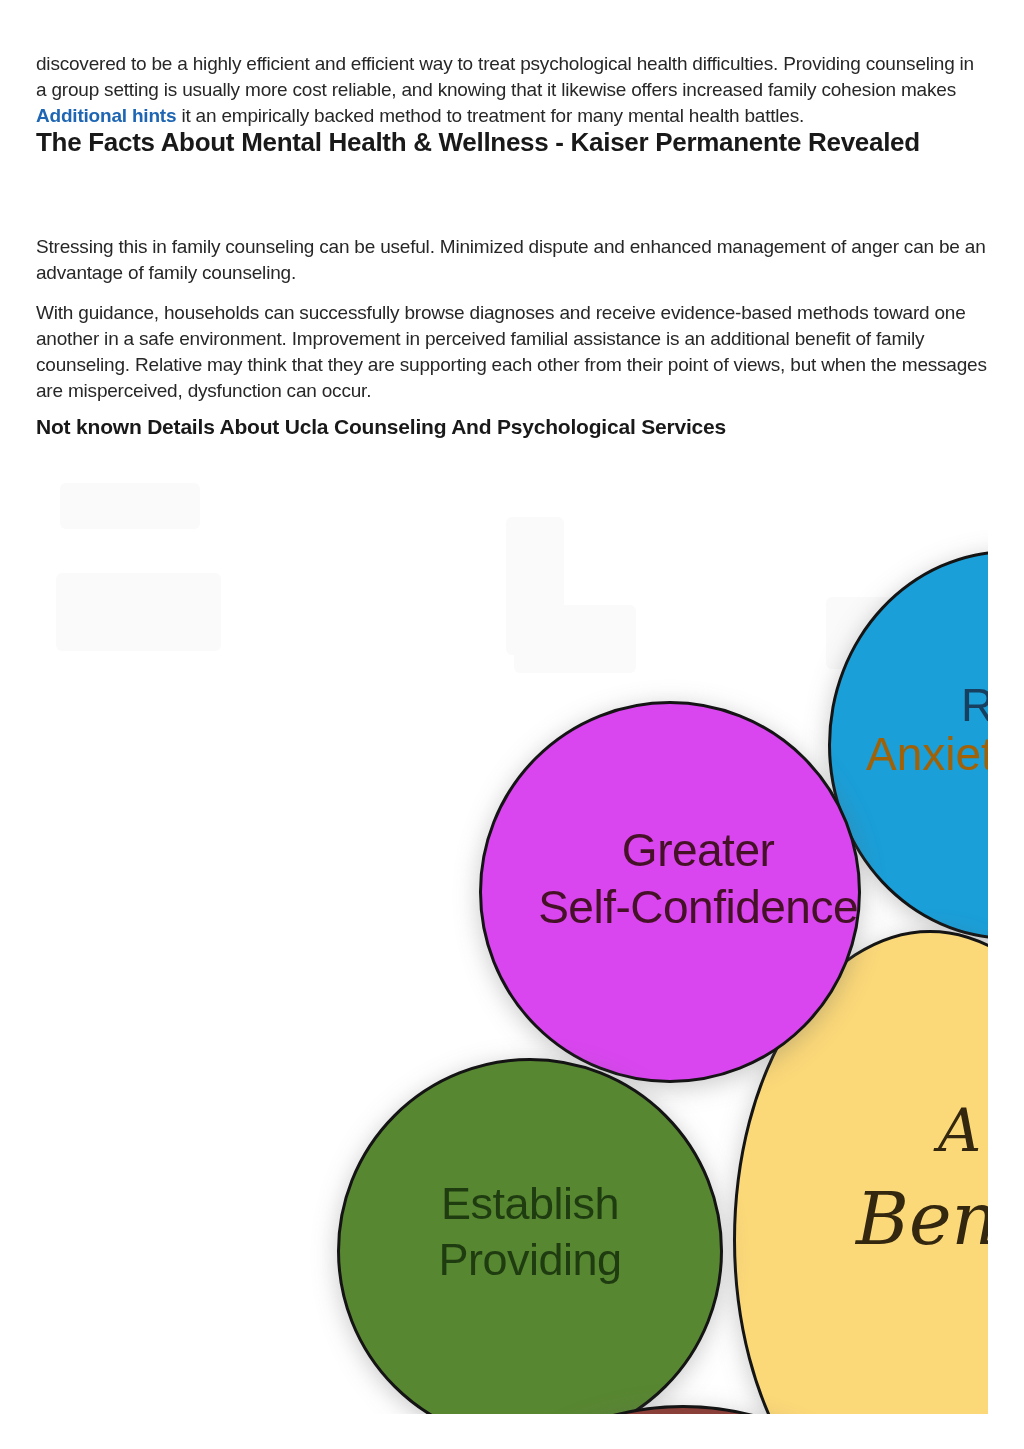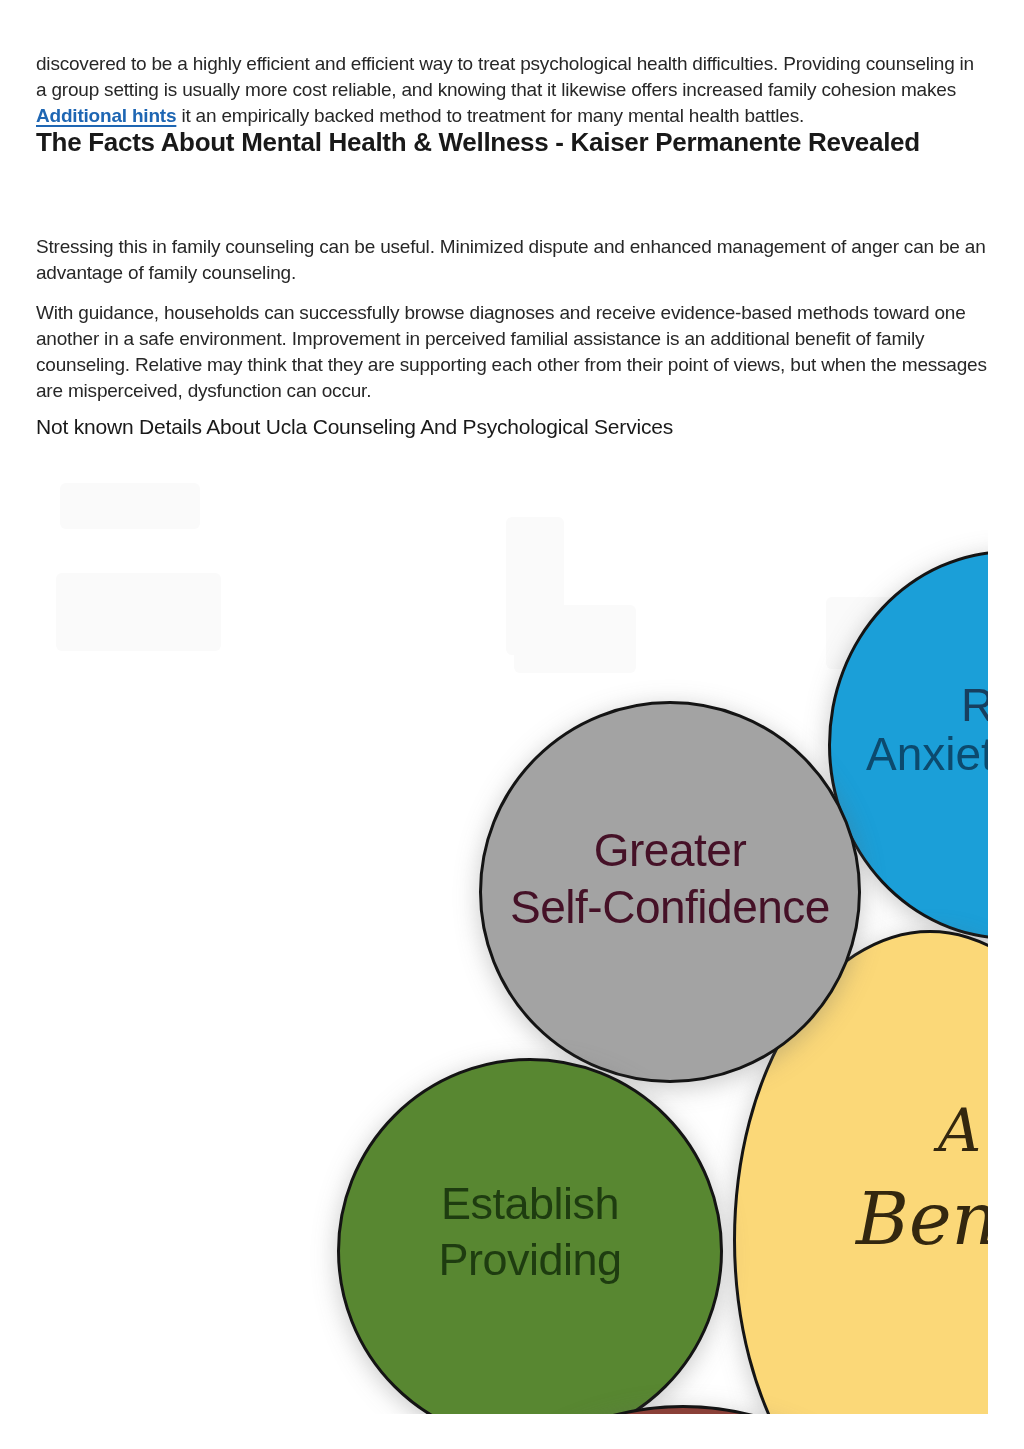--- a/index.html
+++ b/index.html
@@ -12,23 +12,23 @@
     position:absolute;left:36px;width:952px;
     font-size:19px;line-height:26px;letter-spacing:-0.2px;color:#272727;
   }
   .p1{top:32px;}
   .h1{
     top:126px;font-size:26px;line-height:33px;font-weight:bold;color:#191919;
     letter-spacing:-0.3px;
   }
   .p2{top:215px;}
   .p3{top:281px;}
-  .h2{top:413px;font-size:21px;line-height:27px;font-weight:normal;color:#191919;}
+  .h2{top:413px;font-size:21px;line-height:27px;font-weight:bold;color:#191919;}
   a.doclink{
-    font-weight:bold;text-decoration:underline;text-decoration-thickness:2px;
+    font-weight:bold;text-decoration-thickness:2px;
     text-underline-offset:3px;cursor:pointer;
   }
   
   .figure{
     position:absolute;left:36px;top:455px;width:952px;height:959px;
     overflow:hidden;background:#ffffff;
   }
   .ghost{position:absolute;background:#fafafa;border-radius:6px;}
   .circle{
     position:absolute;border:3px solid #141414;border-radius:50%;
@@ -67,27 +67,27 @@
 <div class="figure">
 
   <div class="ghost" style="left:24px;top:28px;width:140px;height:46px;"></div>
   <div class="ghost" style="left:20px;top:118px;width:165px;height:78px;"></div>
   <div class="ghost" style="left:470px;top:62px;width:58px;height:138px;"></div>
   <div class="ghost" style="left:478px;top:150px;width:122px;height:68px;"></div>
   <div class="ghost" style="left:790px;top:142px;width:132px;height:72px;"></div>
 
   <div class="circle c-blue" style="background: rgb(27, 159, 216);"></div>
   <span class="abs-label blue-l1" style="color: rgb(23, 63, 95);">R</span>
-  <span class="abs-label blue-l2" style="color: #0c4a6e;">Anxiet</span>
+  <span class="abs-label blue-l2" style="color: #a16207;">Anxiet</span>
 
   <div class="circle c-yellow" style="background: rgb(251, 216, 120);"></div>
   <span class="abs-label script yel-l1" style="color: rgb(51, 39, 15);">A</span>
   <span class="abs-label script yel-l2" style="color: rgb(51, 39, 15);">Ben</span>
 
-  <div class="circle c-pink" style="background: #a3a3a3;">
+  <div class="circle c-pink" style="background: #d946ef; align-items: flex-end;">
     <div class="pink-label" style="color: rgb(69, 17, 39);">
       <div>Greater</div>
       <div>Self-Confidence</div>
     </div>
   </div>
 
   <div class="circle c-green" style="background: rgb(88, 135, 49); text-align: center;">
     <div class="green-label" style="color: rgb(30, 60, 16);">
       <div>Establish</div>
       <div>Providing</div>

